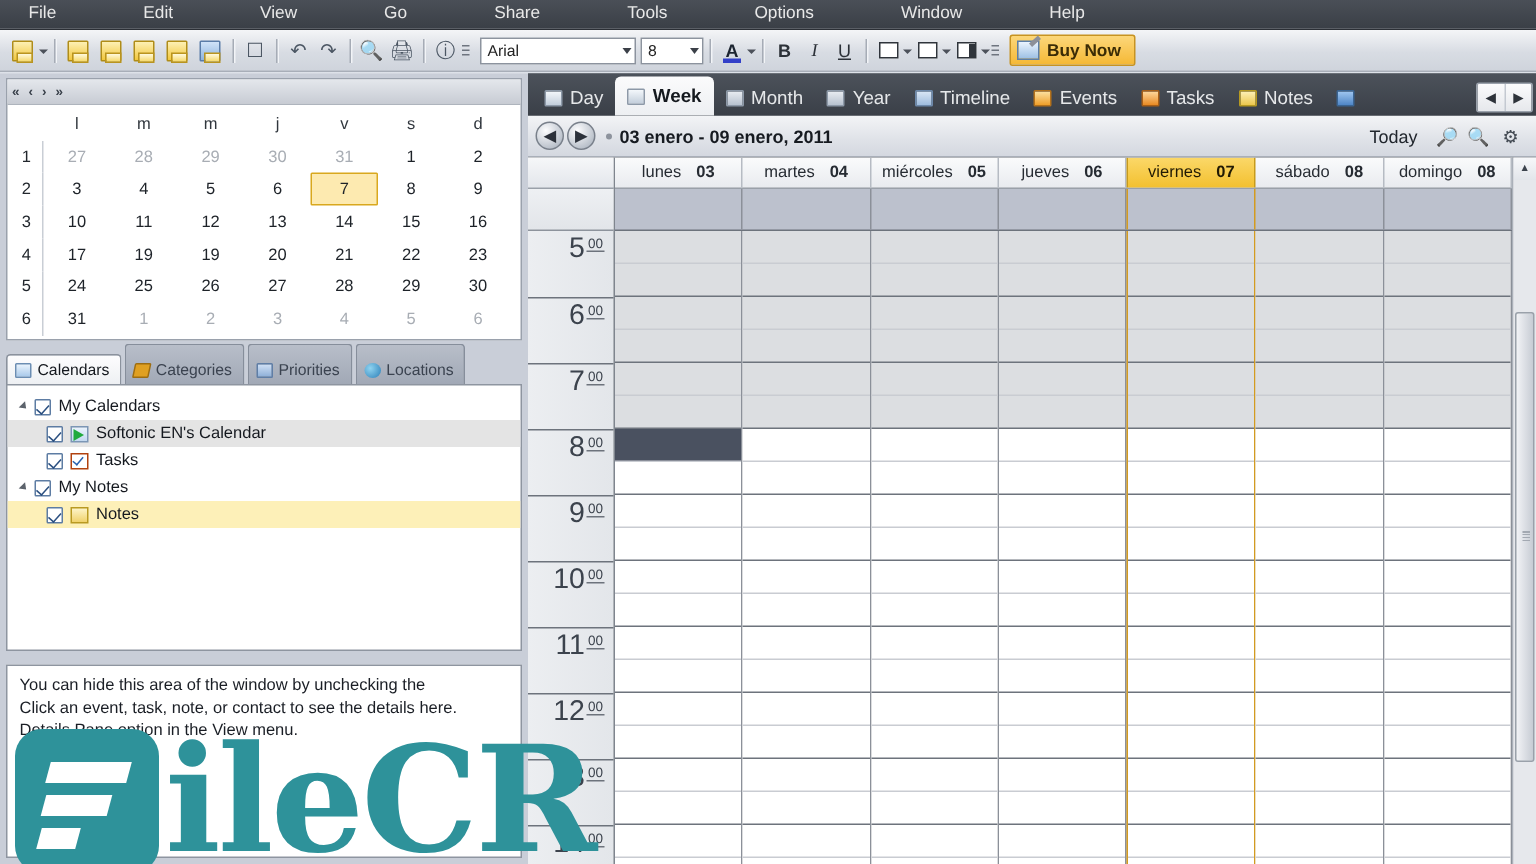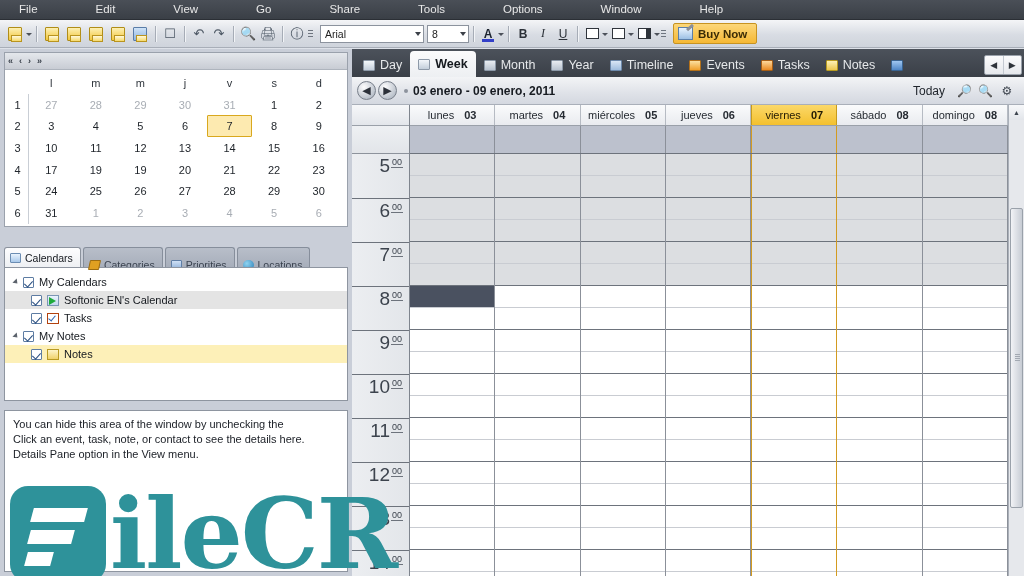--- a/index.html
+++ b/index.html
@@ -227,24 +227,24 @@
   .mc-grid .dh { font-weight: normal; color: #30363d; }
   .mc-grid .wk { color: #22272d; border-right: 1px solid #c9ced5; }
   .mc-grid .out { color: #a8adb4; }
   .mc-grid .sel {
     background: #fdeab0;
     border: 1px solid #d9a81e;
     border-radius: 1px;
   }
 
   .tabstrip {
-    margin-top: 20px;
+    margin-top: 9px;
     height: 20px;
     display: flex;
-    align-items: flex-start;
+    align-items: center;
   }
   .tabstrip .tb {
     height: 35px;
     background: linear-gradient(#b8bec9, #9aa2b0);
     border: 1px solid #868e9b;
     border-bottom: none;
     border-radius: 3px 3px 0 0;
     margin-right: 2px;
     padding: 0 7px 0 5px;
     display: flex; align-items: center;
@@ -262,21 +262,21 @@
     border-radius: 1px;
     flex: 0 0 auto;
   }
   .ic-cal { background: linear-gradient(#e9f3fd, #a9c9ea); border: 1px solid #6b8db3; }
   .ic-cat { background: #e0a021; border: 1px solid #9e6d10; transform: skewX(-12deg); }
   .ic-pri { background: linear-gradient(#cfe0f5, #8fb0d8); border: 1px solid #5f7ea6; }
   .ic-loc { background: radial-gradient(circle at 35% 35%, #8fd3f0, #2b7fb8); border-radius: 50%; }
 
   .tree-pane {
     flex: 0 0 auto;
-    height: 134px;
+    height: 178px;
     background: #fff;
     border: 1px solid #8e95a0;
     padding: 5px 0 0 0;
     overflow: hidden;
   }
   .tnode {
     height: 18px;
     display: flex; align-items: center;
     font-size: 11px; color: #15191f;
     padding-left: 6px;

